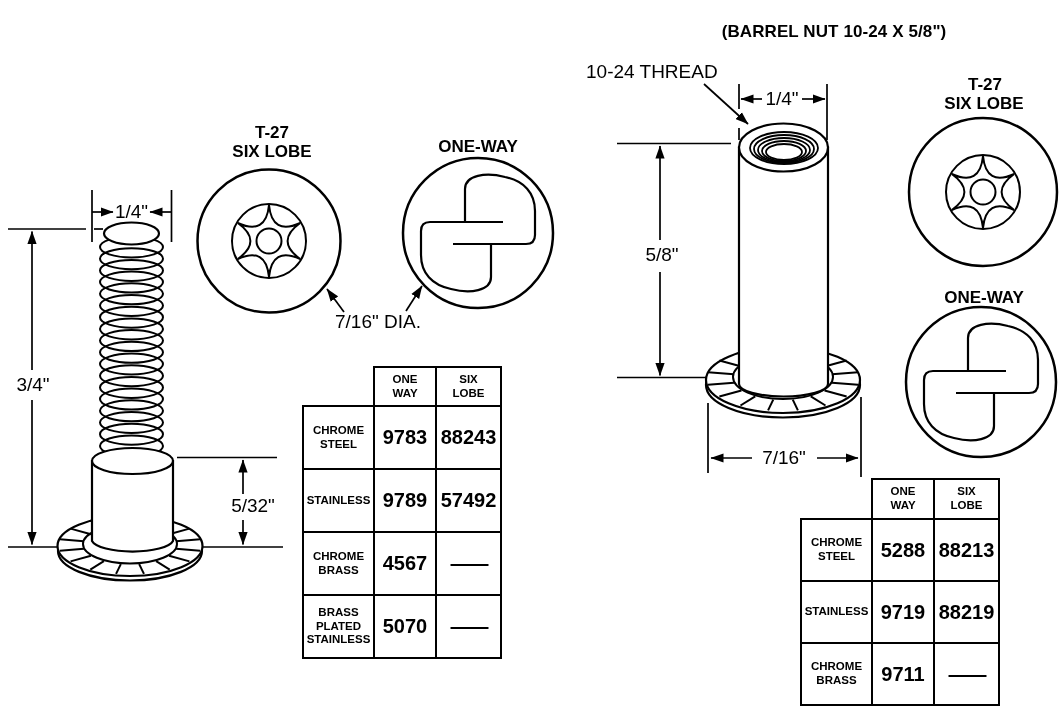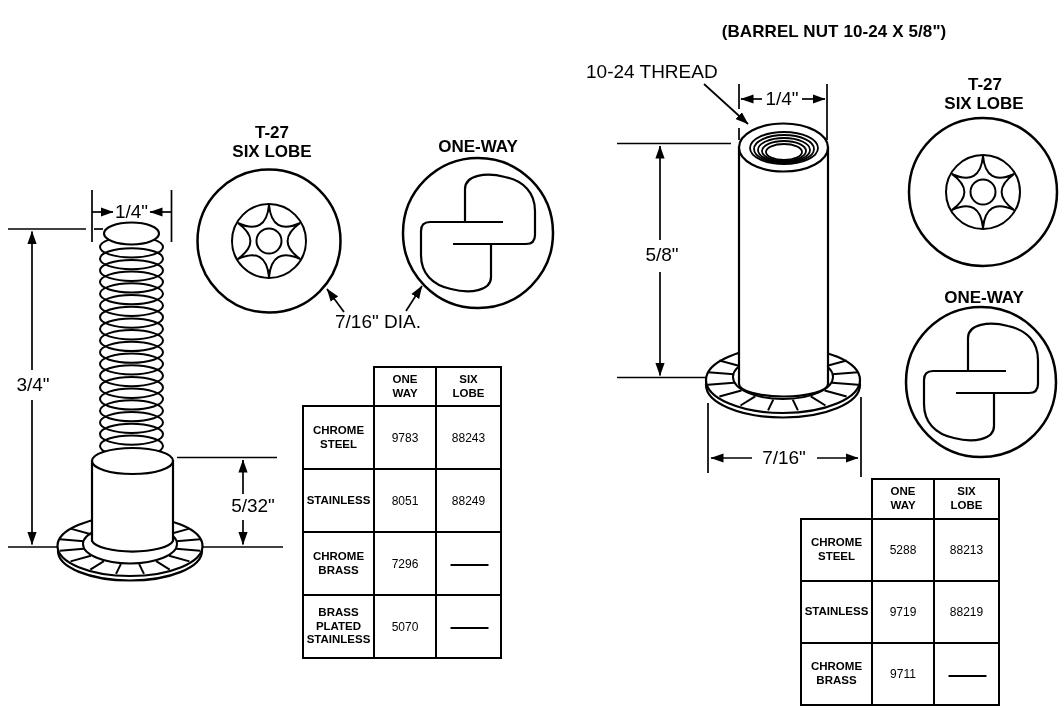--- a/index.html
+++ b/index.html
@@ -16,21 +16,21 @@
   .dim{fill:none;stroke:#000;stroke-width:1.7;}
   text{font-family:"Liberation Sans",sans-serif;fill:#000;}
   .dimtxt{font-size:19px;}
   .lbltxt{font-size:17px;font-weight:bold;}
   
   .parts-table{position:absolute;border-collapse:collapse;table-layout:fixed;background:transparent;}
   .parts-table th,.parts-table td{border:2px solid #000;text-align:center;vertical-align:middle;
       padding:0;background:#fff;}
   .parts-table .blank{border:none;background:transparent;}
   .hdr,.lbl{font-weight:bold;font-size:11.5px;line-height:1.18;white-space:pre-line;}
-  .num{font-size:12px;font-weight:normal;}
+  .num{font-size:20px;font-weight:bold;}
   .dash{font-size:20px;font-weight:bold;letter-spacing:-2px;}
 </style>
 </head>
 <body>
 
 <div id="canvas">
 
   <svg id="drawing" width="1059" height="707" viewBox="0 0 1059 707">
     <defs>
       <marker id="arr" markerUnits="userSpaceOnUse" markerWidth="14" markerHeight="10" refX="12.5" refY="5" orient="auto">
@@ -242,27 +242,27 @@
 LOBE</th>
     </tr>
     <tr style="height:63px">
       <th class="lbl">CHROME
 STEEL</th>
       <td class="num">9783</td>
       <td class="num">88243</td>
     </tr>
     <tr style="height:63px">
       <th class="lbl">STAINLESS</th>
-      <td class="num">8051</td>
-      <td class="num">88249</td>
+      <td class="num">9789</td>
+      <td class="num">57492</td>
     </tr>
     <tr style="height:63px">
       <th class="lbl">CHROME
 BRASS</th>
-      <td class="num">7296</td>
+      <td class="num">4567</td>
       <td class="num dash">——</td>
     </tr>
     <tr style="height:63px">
       <th class="lbl">BRASS
 PLATED
 STAINLESS</th>
       <td class="num">5070</td>
       <td class="num dash">——</td>
     </tr>
   </tbody>

